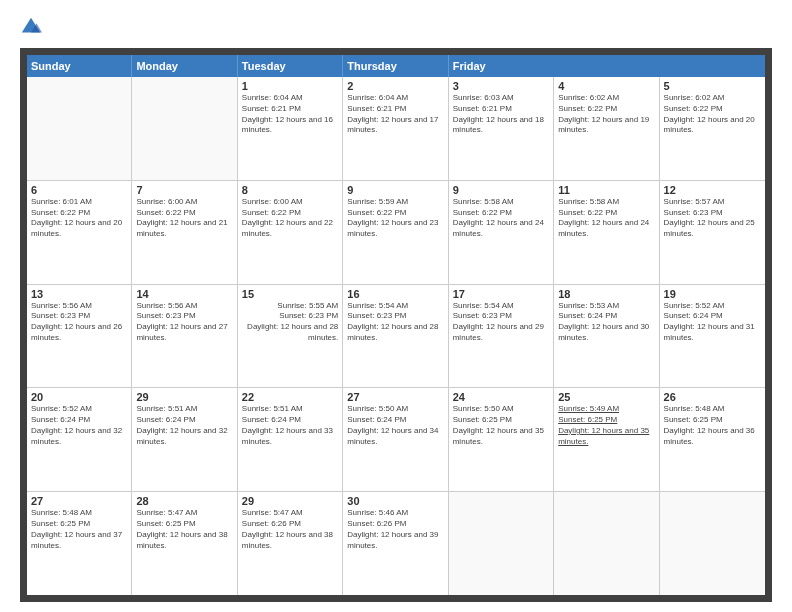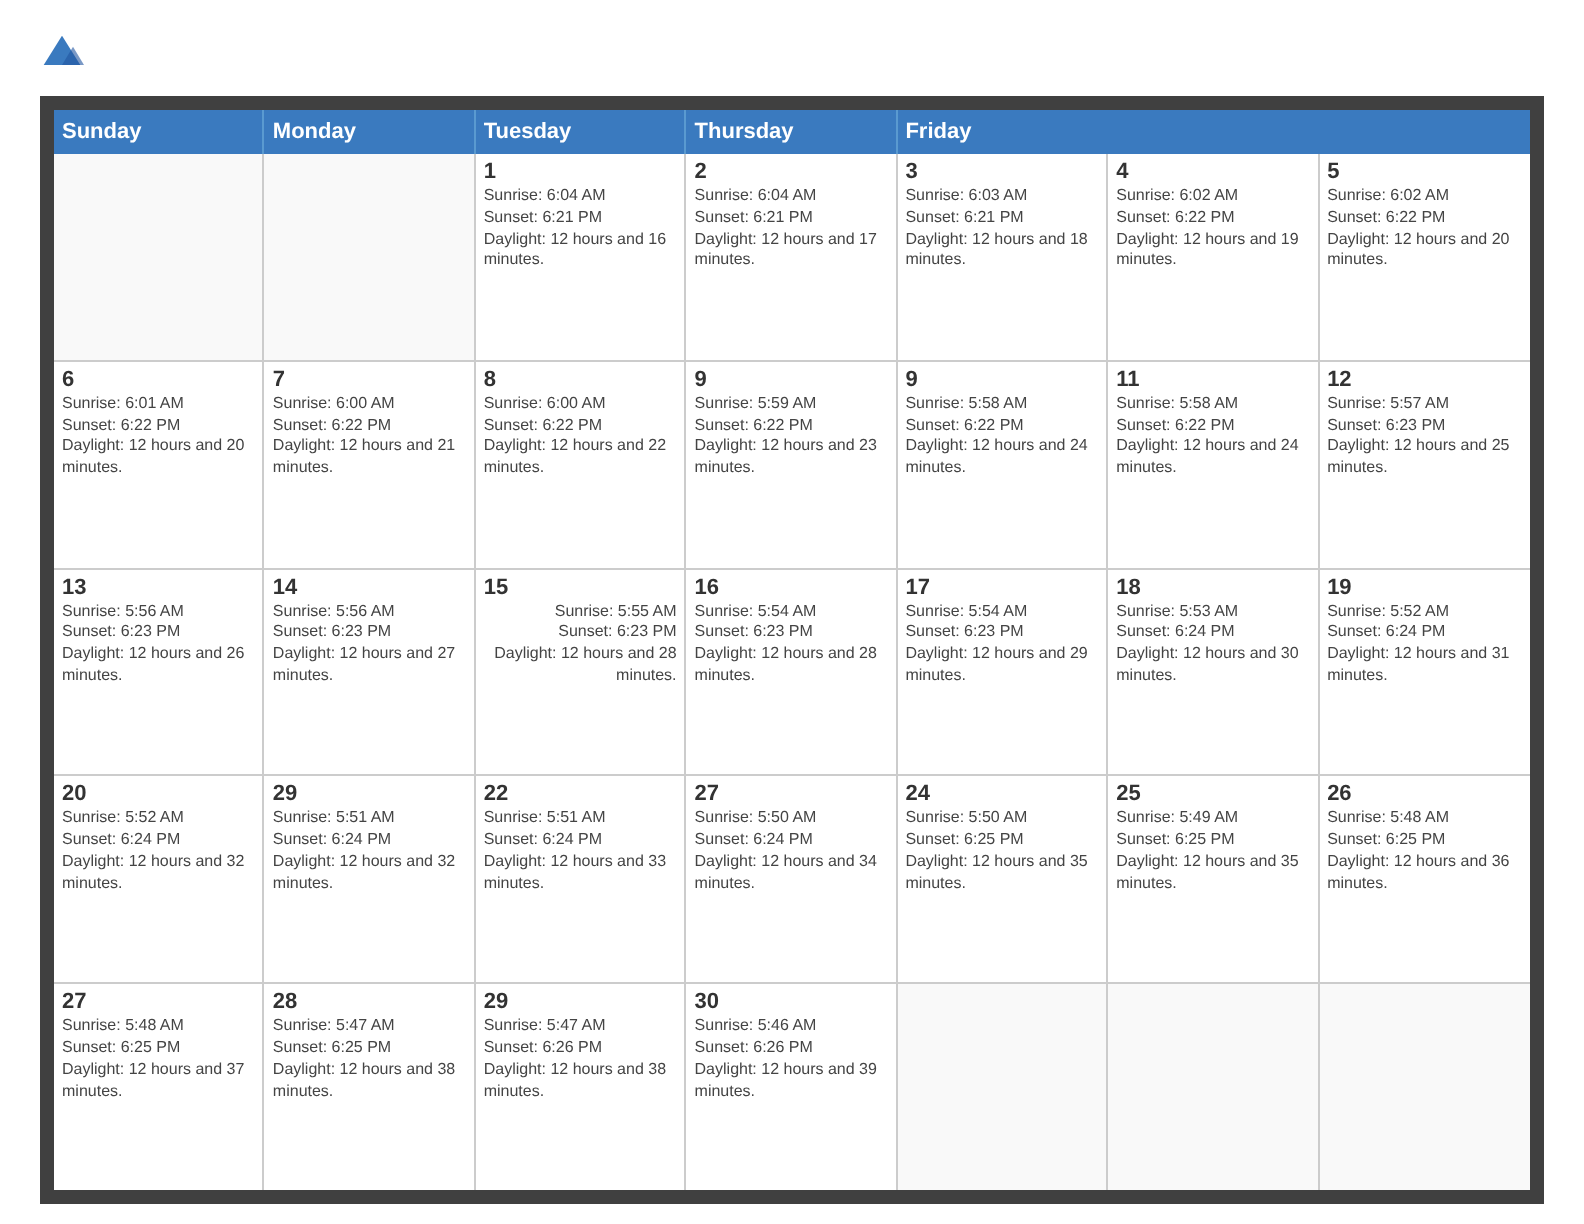--- a/index.html
+++ b/index.html
@@ -287,21 +287,21 @@
 Daylight: 12 hours and 34 minutes.</div>
           </div>
           <div class="cal-cell">
             <div class="day-num">24</div>
             <div class="day-info" style="white-space: pre-line;">Sunrise: 5:50 AM
 Sunset: 6:25 PM
 Daylight: 12 hours and 35 minutes.</div>
           </div>
           <div class="cal-cell">
             <div class="day-num">25</div>
-            <div class="day-info" style="white-space: pre-line;">Sunrise: 5:49 AM
+            <div class="day-info" style="white-space: pre-line; text-decoration: underline;">Sunrise: 5:49 AM
 Sunset: 6:25 PM
 Daylight: 12 hours and 35 minutes.</div>
           </div>
           <div class="cal-cell">
             <div class="day-num">26</div>
             <div class="day-info" style="white-space: pre-line;">Sunrise: 5:48 AM
 Sunset: 6:25 PM
 Daylight: 12 hours and 36 minutes.</div>
           </div>
         </div>

